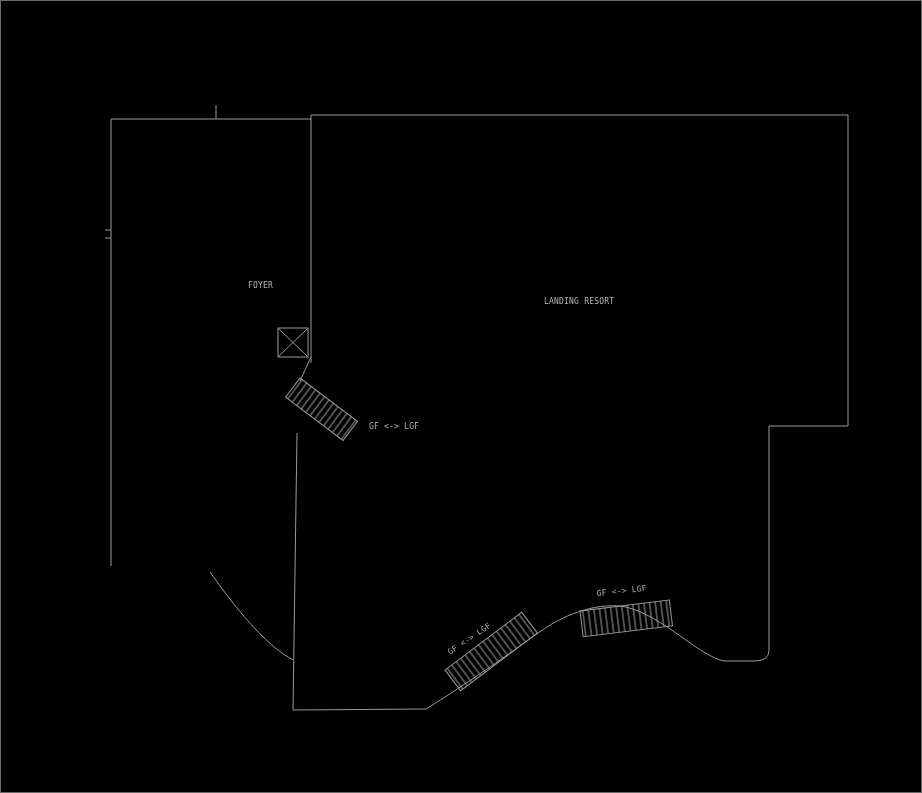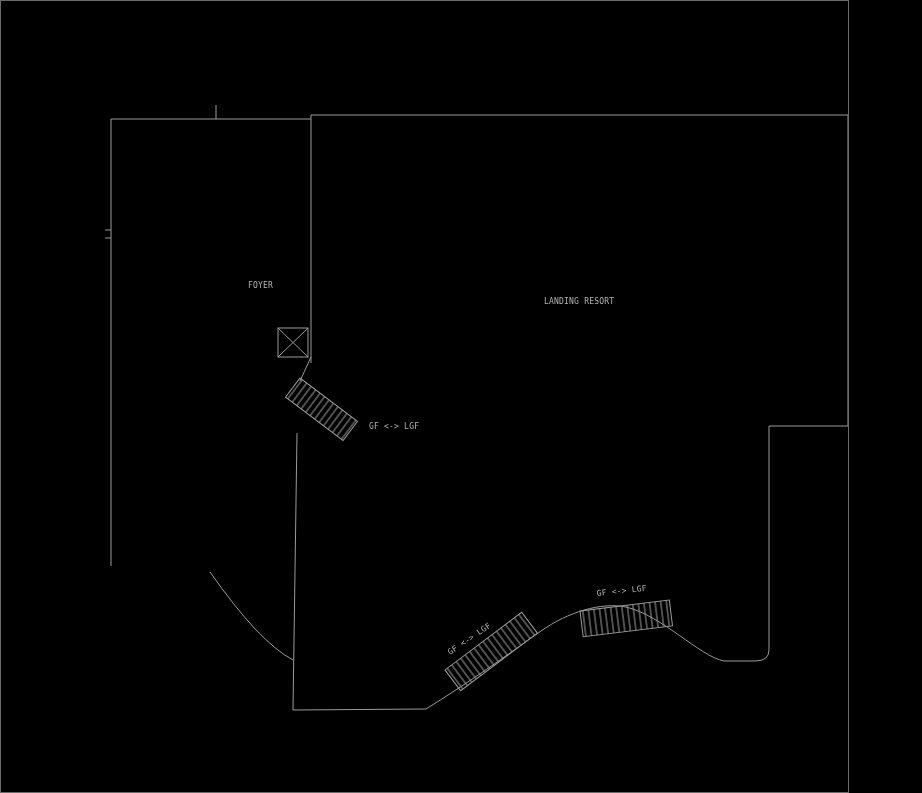--- a/index.html
+++ b/index.html
@@ -4,21 +4,21 @@
 <style>
   :root{
     --bg:#000000;
     --line:#9a9a9a;
     --text:#b3b3b3;
     --border:#6a6a6a;
   }
   html,body{margin:0;padding:0;background:var(--bg);}
   .canvas{
     position:relative;
-    width:849px;height:793px;
+    width:922px;height:793px;
     box-sizing:border-box;
     background:var(--bg);
     border:1px solid var(--border);
     overflow:hidden;
   }
   svg{display:block;}
   .wall{stroke:var(--line);stroke-width:1;fill:none;}
   .stair-rect{fill:url(#hatch);stroke:var(--line);stroke-width:1;}
   .hatch-line{stroke:var(--line);stroke-width:1;}
   .label{

